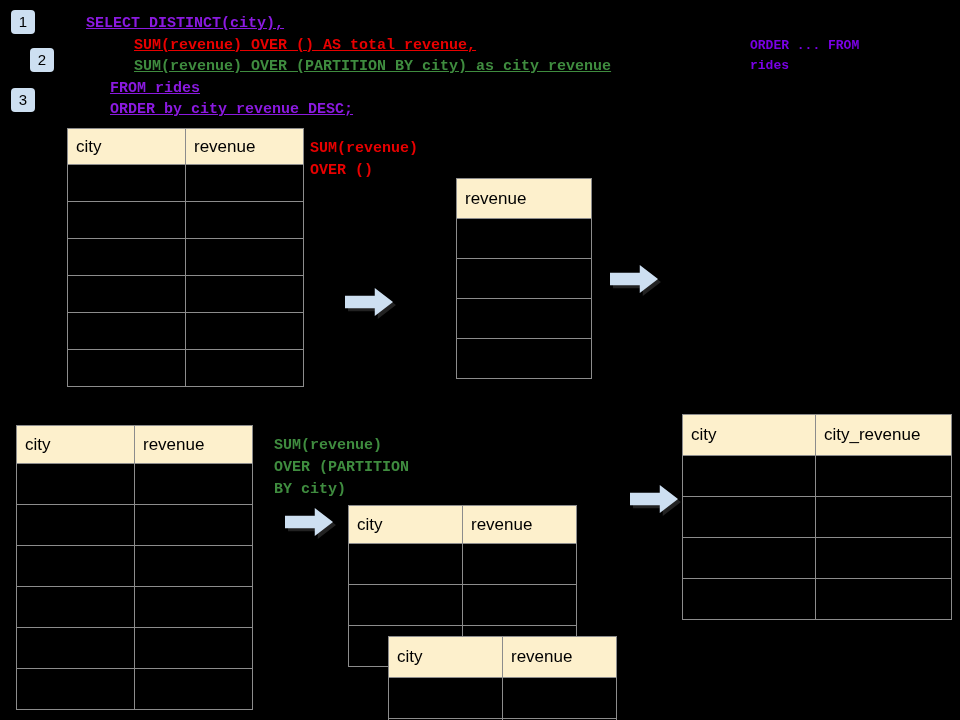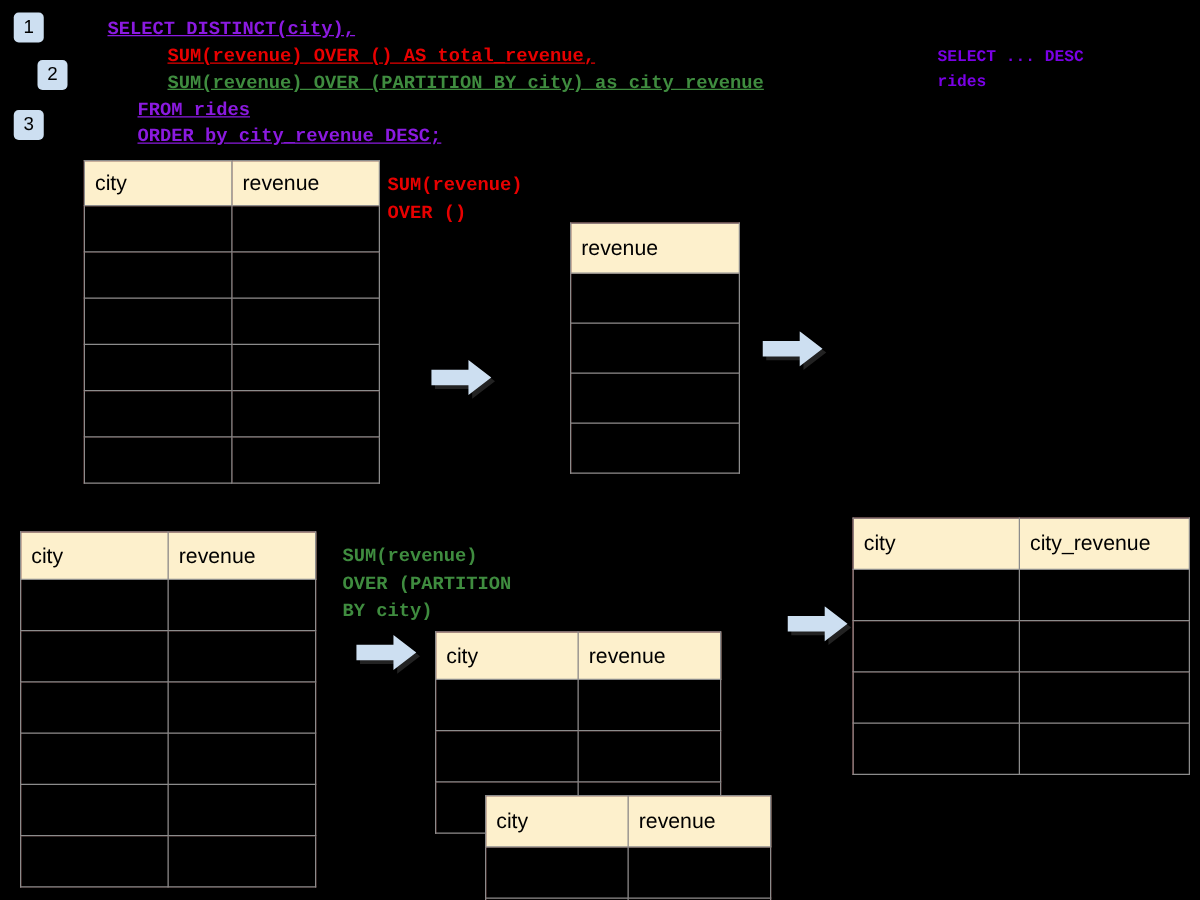--- a/index.html
+++ b/index.html
@@ -48,21 +48,21 @@
     font-family: "Liberation Mono", "DejaVu Sans Mono", monospace;
     font-weight: bold;
     white-space: pre;
     line-height: 22px;
   }
 
   
   .tbl {
     position: absolute;
     border-collapse: collapse;
-    background: #7f1d1d;
+    background: #4c1d95;
     table-layout: fixed;
   }
   .tbl td {
     border: 1px solid #8c8c8c;
     padding: 0;
     background: #000000;
   }
   .tbl th {
     border: 1px solid #8c8c8c;
     background: #fdf0cc;
@@ -86,21 +86,21 @@
 
   <div id="badges-layer">
       <div class="badge" style="left: 11px; top: 10px; background: rgb(205, 223, 241);">1</div>
       <div class="badge" style="left: 30px; top: 48px; background: rgb(205, 223, 241);">2</div>
       <div class="badge" style="left: 11px; top: 88px; background: rgb(205, 223, 241);">3</div>
     </div>
 
   <div class="sql" id="sql-block" style="left:86px; top:13px;"><div class="sql-line" style="color: rgb(139, 26, 224); padding-left: 0px;">SELECT DISTINCT(city),</div><div class="sql-line" style="color: rgb(232, 0, 0); padding-left: 48px;">SUM(revenue) OVER () AS total_revenue,</div><div class="sql-line" style="color: rgb(63, 140, 63); padding-left: 48px;">SUM(revenue) OVER (PARTITION BY city) as city_revenue</div><div class="sql-line" style="color: rgb(139, 26, 224); padding-left: 24px;">FROM rides</div><div class="sql-line" style="color: rgb(139, 26, 224); padding-left: 24px;">ORDER by city_revenue DESC;</div></div>
 
   <div id="annot-layer">
-      <div class="annot" style="left: 750px; top: 36px; color: rgb(122, 0, 230); font-size: 13px; line-height: 20px;">SELECT ... DESC
+      <div class="annot" style="left: 750px; top: 36px; color: rgb(122, 0, 230); font-size: 13px; line-height: 20px;">ORDER ... FROM
 rides</div>
       <div class="annot" style="left: 310px; top: 138px; color: rgb(232, 0, 0); font-size: 15px; line-height: 22px;">SUM(revenue)
 OVER ()</div>
       <div class="annot" style="left: 274px; top: 435px; color: rgb(63, 140, 63); font-size: 15px; line-height: 22px;">SUM(revenue)
 OVER (PARTITION
 BY city)</div>
     </div>
 
   <div id="tables-layer">
       <table class="tbl" style="left: 67px; top: 128px;">

